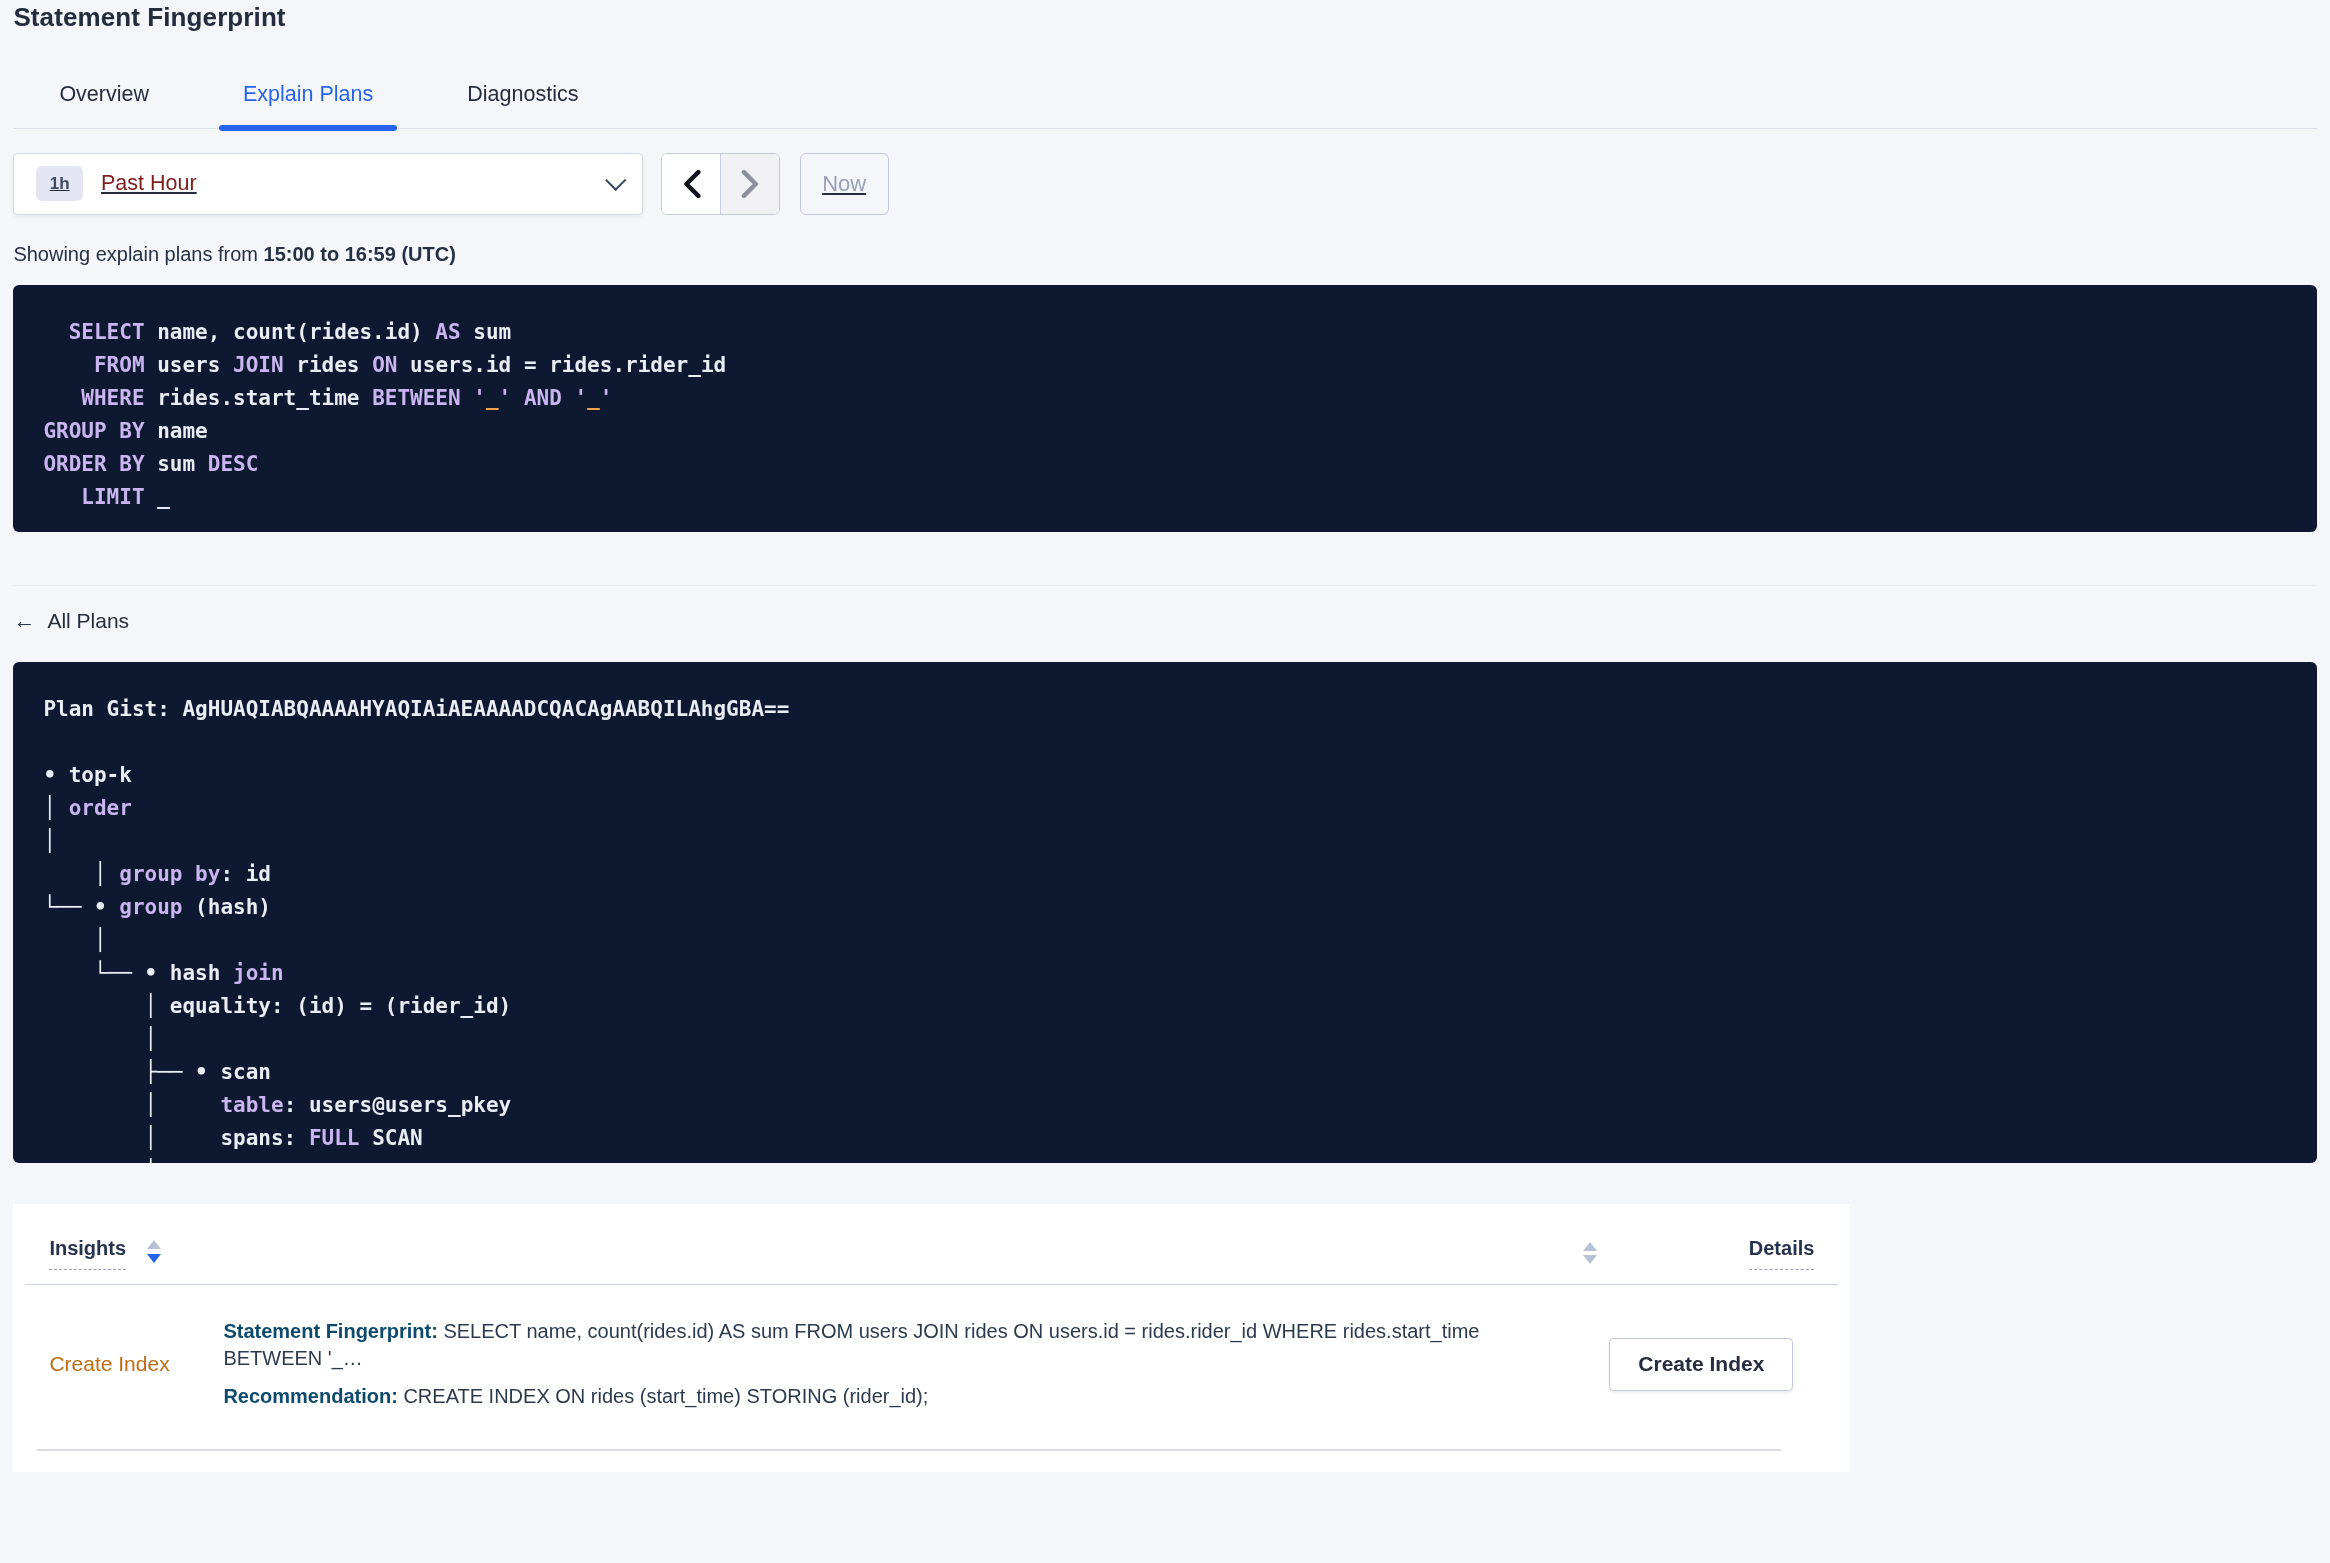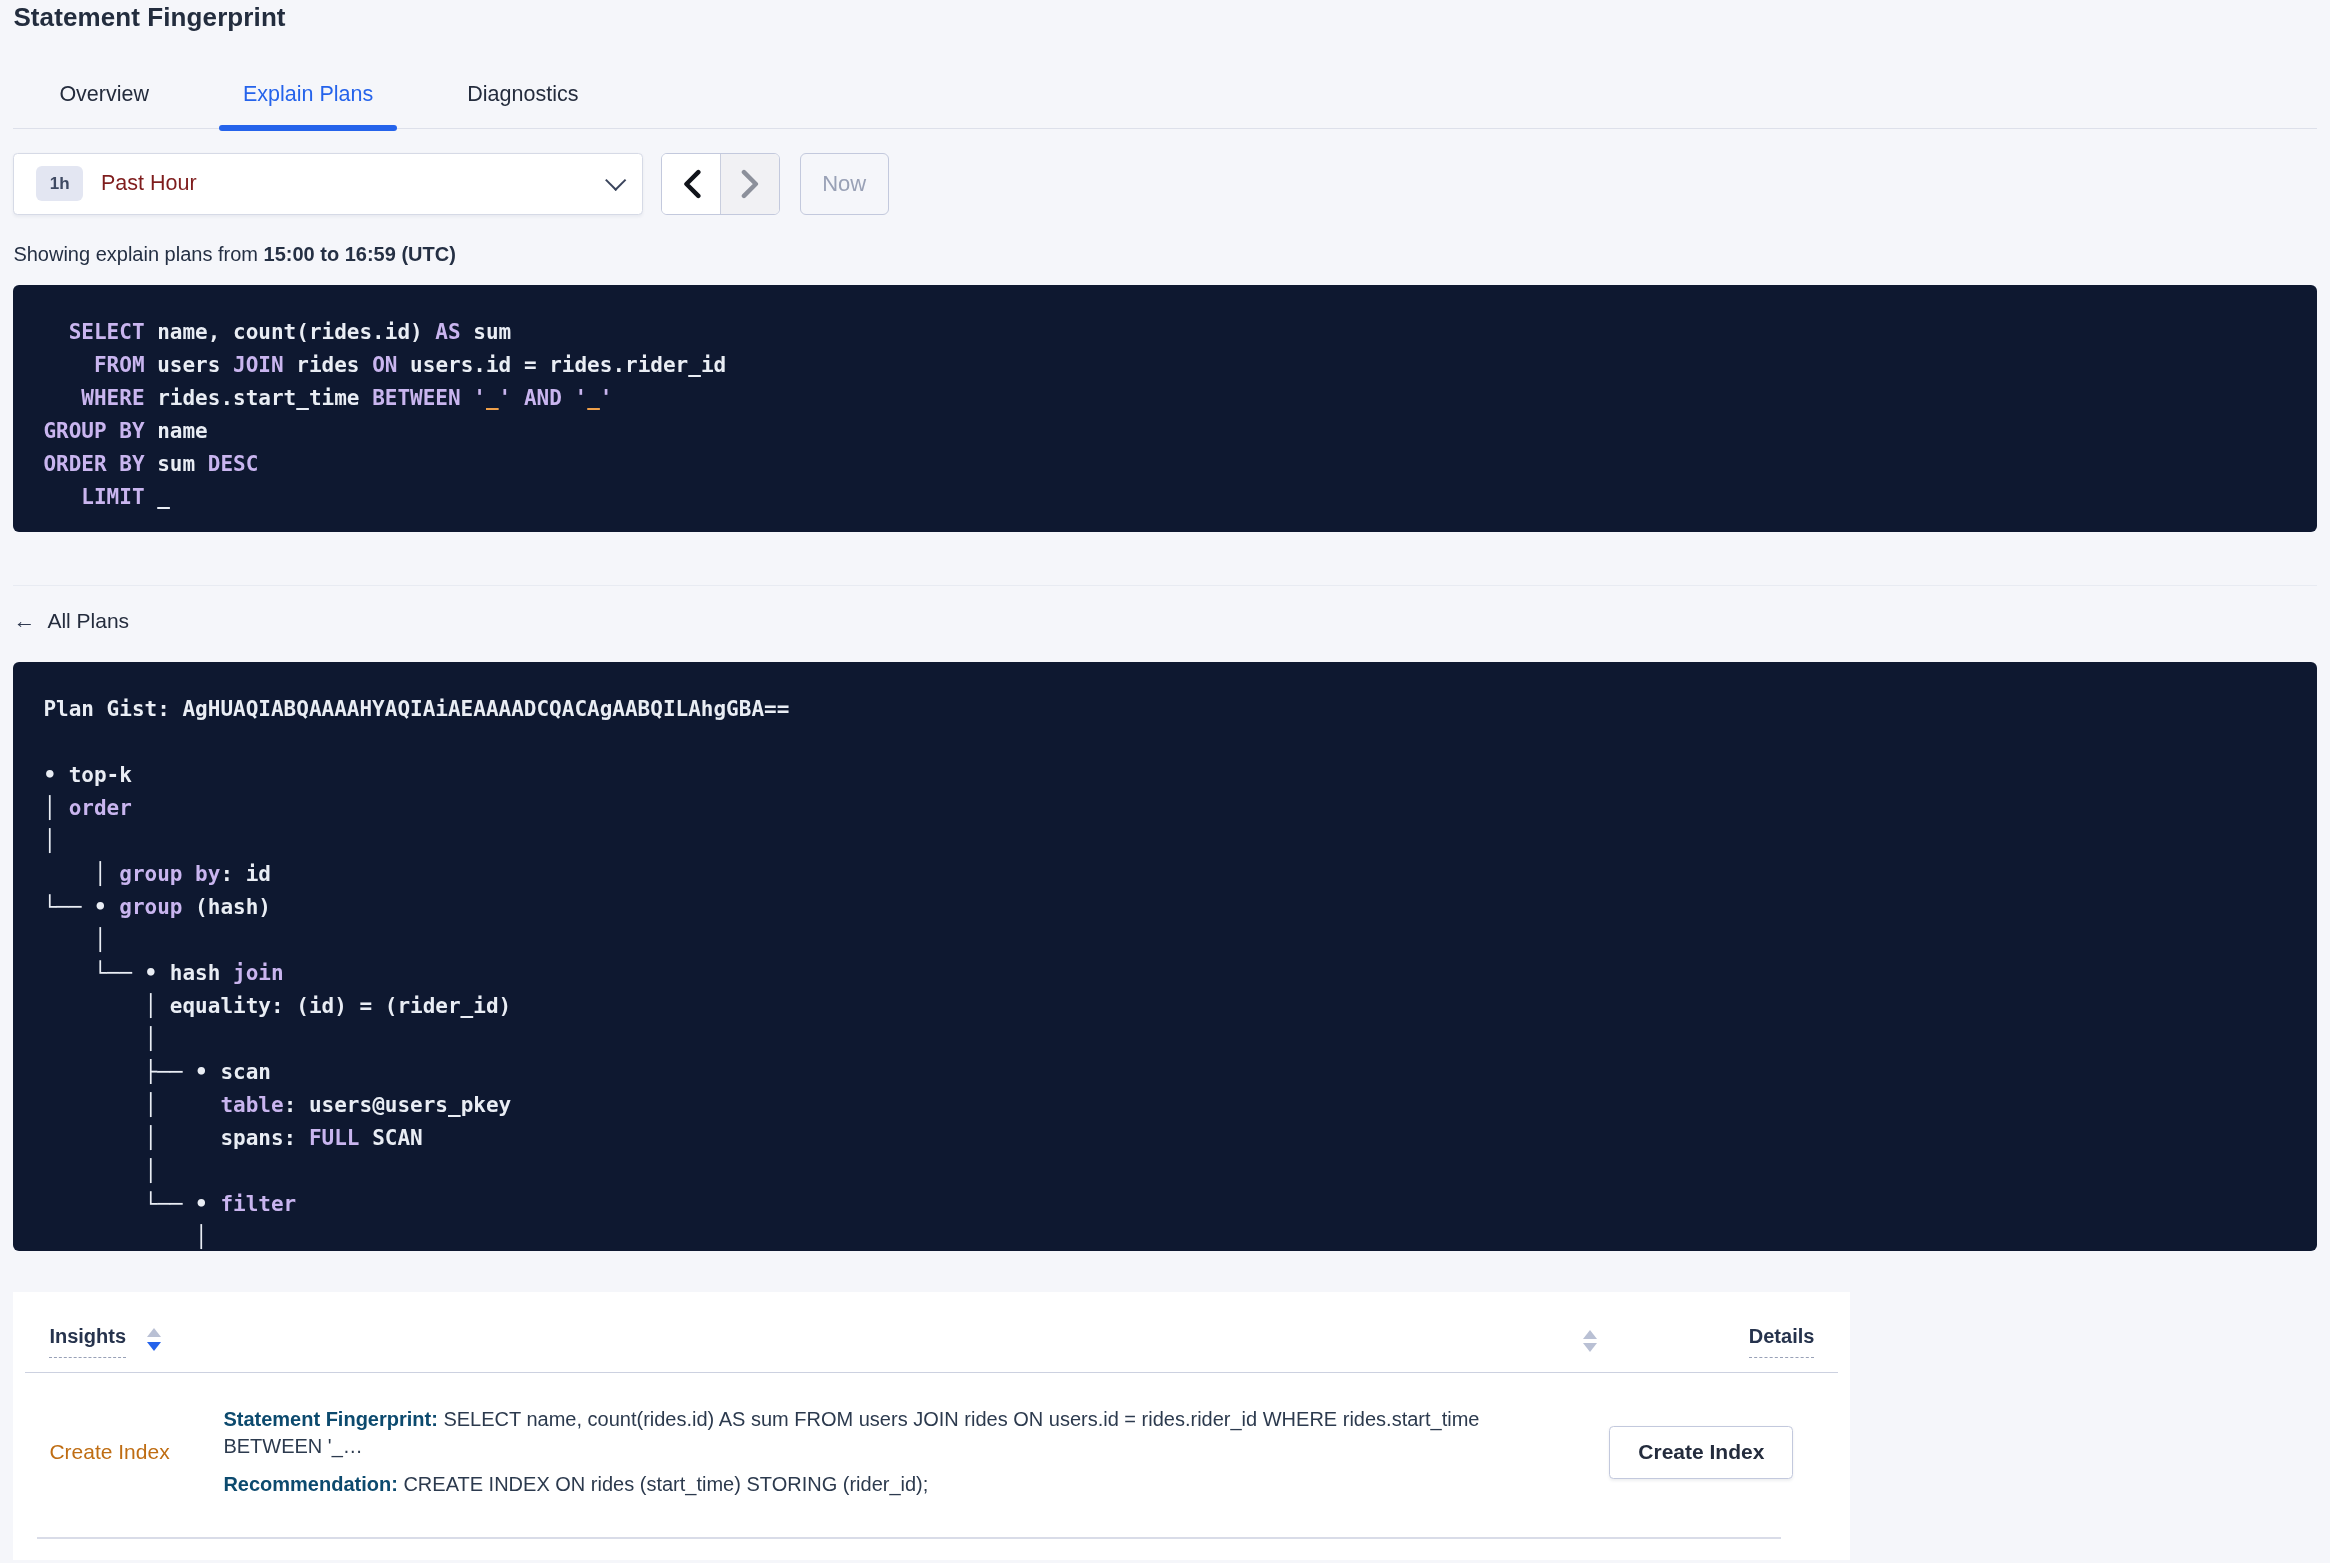--- a/index.html
+++ b/index.html
@@ -27,21 +27,21 @@
     position: relative; font-size: 21.5px; color: #242c3d;
     padding: 12px 24px 21px 24px; margin-right: 46px; cursor: pointer;
   }
   .tab.active { color: #2563eb; font-weight: 500; }
   .tab.active::after {
     content: ""; position: absolute; left: 0; right: 0; bottom: -3px;
     height: 5.2px; background: #2563eb; border-radius: 3px;
   }
 
   
-  .toolbar { display: flex; margin-top: 24px; align-items: flex-start; }
+  .toolbar { display: flex; margin-top: 24px; align-items: flex-start; text-decoration: underline; }
   .timepicker {
     width: 630px; height: 62px; background: #ffffff;
     border: 0.7px solid #d6dae6; border-radius: 4.5px;
     box-shadow: 0 1.5px 3px rgba(40,50,80,.06);
     display: flex; align-items: center; padding: 0 22px; cursor: pointer;
   }
   .interval-badge {
     background: #e3e6f2; color: #3f4a63; font-weight: 700; font-size: 17px;
     padding: 7.4px 13.4px; border-radius: 6px;
   }
@@ -78,21 +78,21 @@
     padding: 31px 30px 18px 30px;
     font-family: "DejaVu Sans Mono", monospace;
     font-size: 21px; font-weight: 700; line-height: 33px;
     color: #e9edf4;
   }
   .code-line { white-space: pre; }
   .tok-kw  { color: #c9b5ef; }
   .tok-pln { color: #e9edf4; }
   .tok-lit { color: #efa04a; }
 
-  .gist-block { height: 589px; overflow: hidden; margin-top: 28px; }
+  .gist-block { height: 501px; overflow: hidden; margin-top: 28px; }
 
   
   .section-divider { height: 1.5px; background: #e8ebf2; margin-top: 53px; border: 0; }
   .back-link {
     display: inline-flex; align-items: center; gap: 12px;
     margin-top: 22px; font-size: 21px; color: #242c3d; cursor: pointer;
   }
   .back-arrow { font-size: 22px; color: #2f3a50; }
 
   

